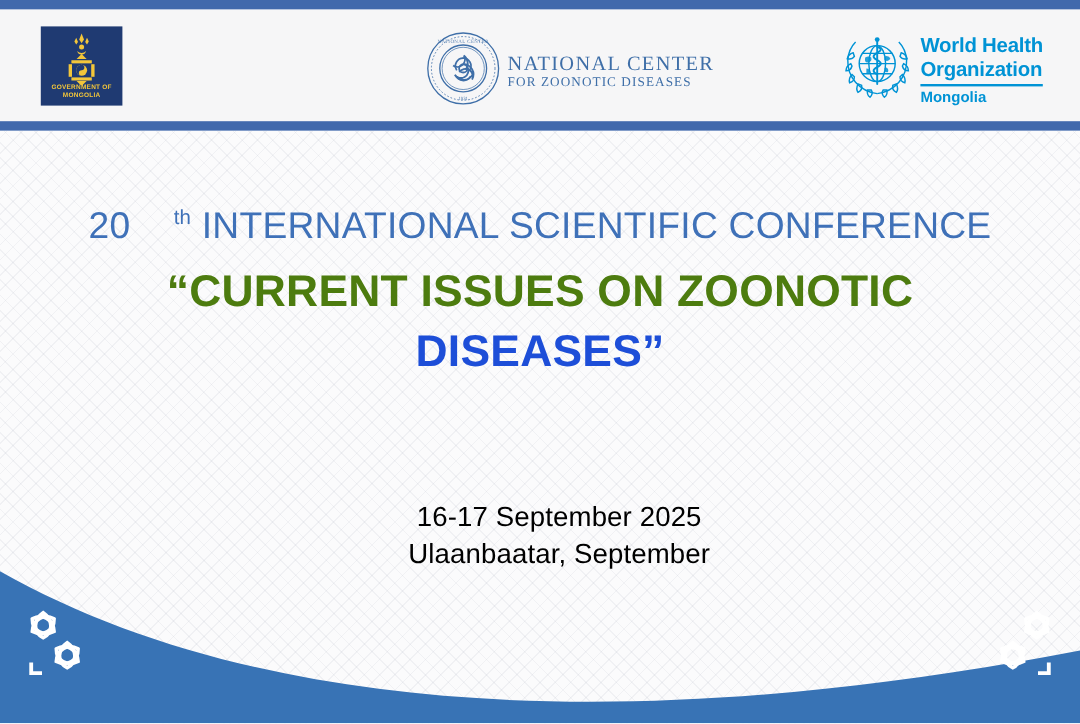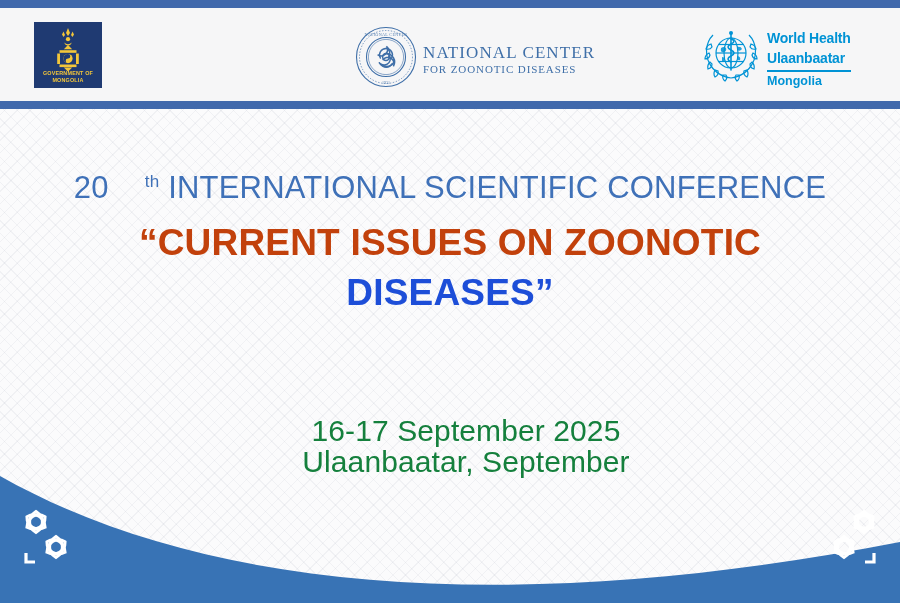--- a/index.html
+++ b/index.html
@@ -124,21 +124,21 @@
     left: 702px; top: 18px;
     display: flex;
     align-items: flex-start;
   }
   .who-words {
     margin-left: 7px;
     margin-top: 2px;
     color: #0093d5;
   }
   .who-name {
-    font-size: 14px;
+    font-size: 17px;
     font-weight: bold;
     line-height: 20px;
     letter-spacing: -0.2px;
   }
   .who-divider {
     width: 100%;
     height: 1.5px;
     background: #0093d5;
     margin: 2px 0 2px 0;
   }
@@ -175,21 +175,21 @@
     line-height: 40px;
     white-space: nowrap;
   }
   .title-line1 sup {
     font-size: 0.55em;
     vertical-align: super;
     line-height: 0;
     margin-left: 36px;
   }
   .title-line2 {
-    color: #c2410c;
+    color: #4d7c0f;
     font-size: 37px;
     font-weight: bold;
     line-height: 50px;
     letter-spacing: 0.2px;
     margin-top: 10px;
     white-space: nowrap;
   }
   .title-line3 {
     color: #1d4ed8;
     font-size: 37px;
@@ -200,22 +200,22 @@
   }
 
   
   .meta-block {
     position: absolute;
     top: 415px; left: 0;
     width: 900px;
     text-align: center;
   }
   .meta-line {
-    color: #15803d;
-    font-size: 30px;
+    color: #000000;
+    font-size: 23px;
     line-height: 31px;
     letter-spacing: 0.1px;
     padding-left: 32px;
   }
 
   
   .wave {
     position: absolute;
     left: 0; bottom: 0;
     width: 900px;
@@ -347,21 +347,21 @@
 
           <g stroke="#0093d5" stroke-width="1.6" fill="none" stroke-linecap="round">
             <path d="M29 8 v36"></path>
             <path d="M29 13 q6 2 0 5 q-6 3 0 6 q6 3 0 6 q-6 3 0 6"></path>
           </g>
           <circle cx="29" cy="7" r="2" fill="#0093d5"></circle>
         </svg>
       </span>
       <div class="who-words">
         <div class="who-name">World Health</div>
-        <div class="who-name">Ulaanbaatar</div>
+        <div class="who-name">Organization</div>
         <div class="who-divider"></div>
         <div class="who-country">Mongolia</div>
       </div>
     </div>
 
   </div>
 
   <div class="header-rule"></div>
 
   <div class="body-area"></div>

